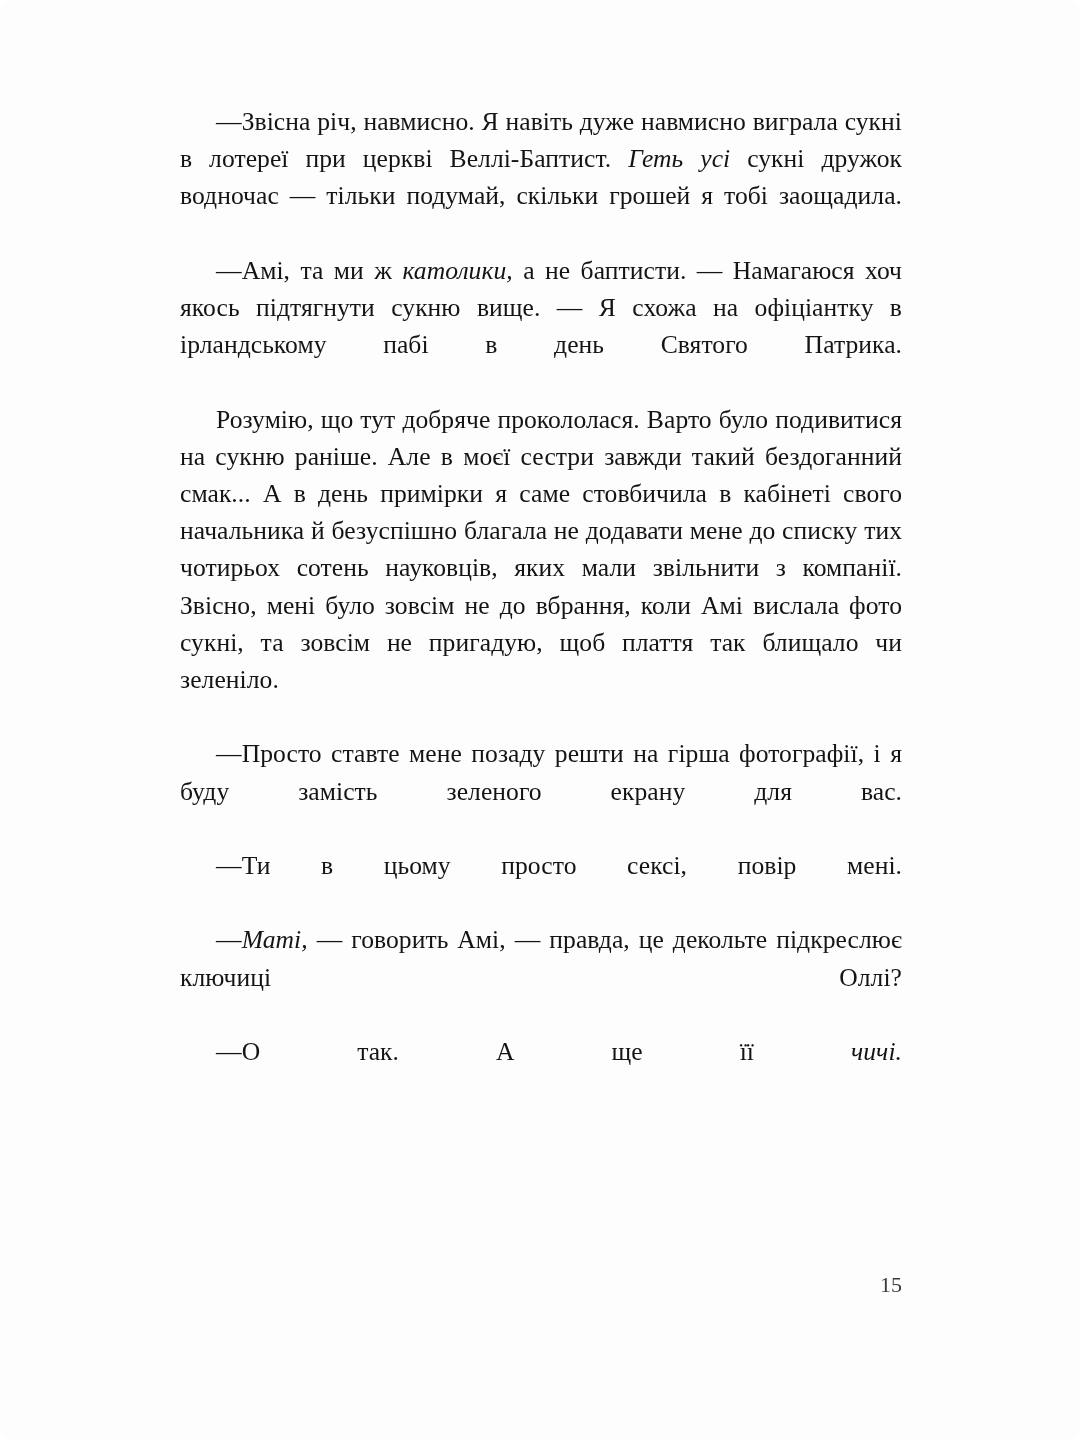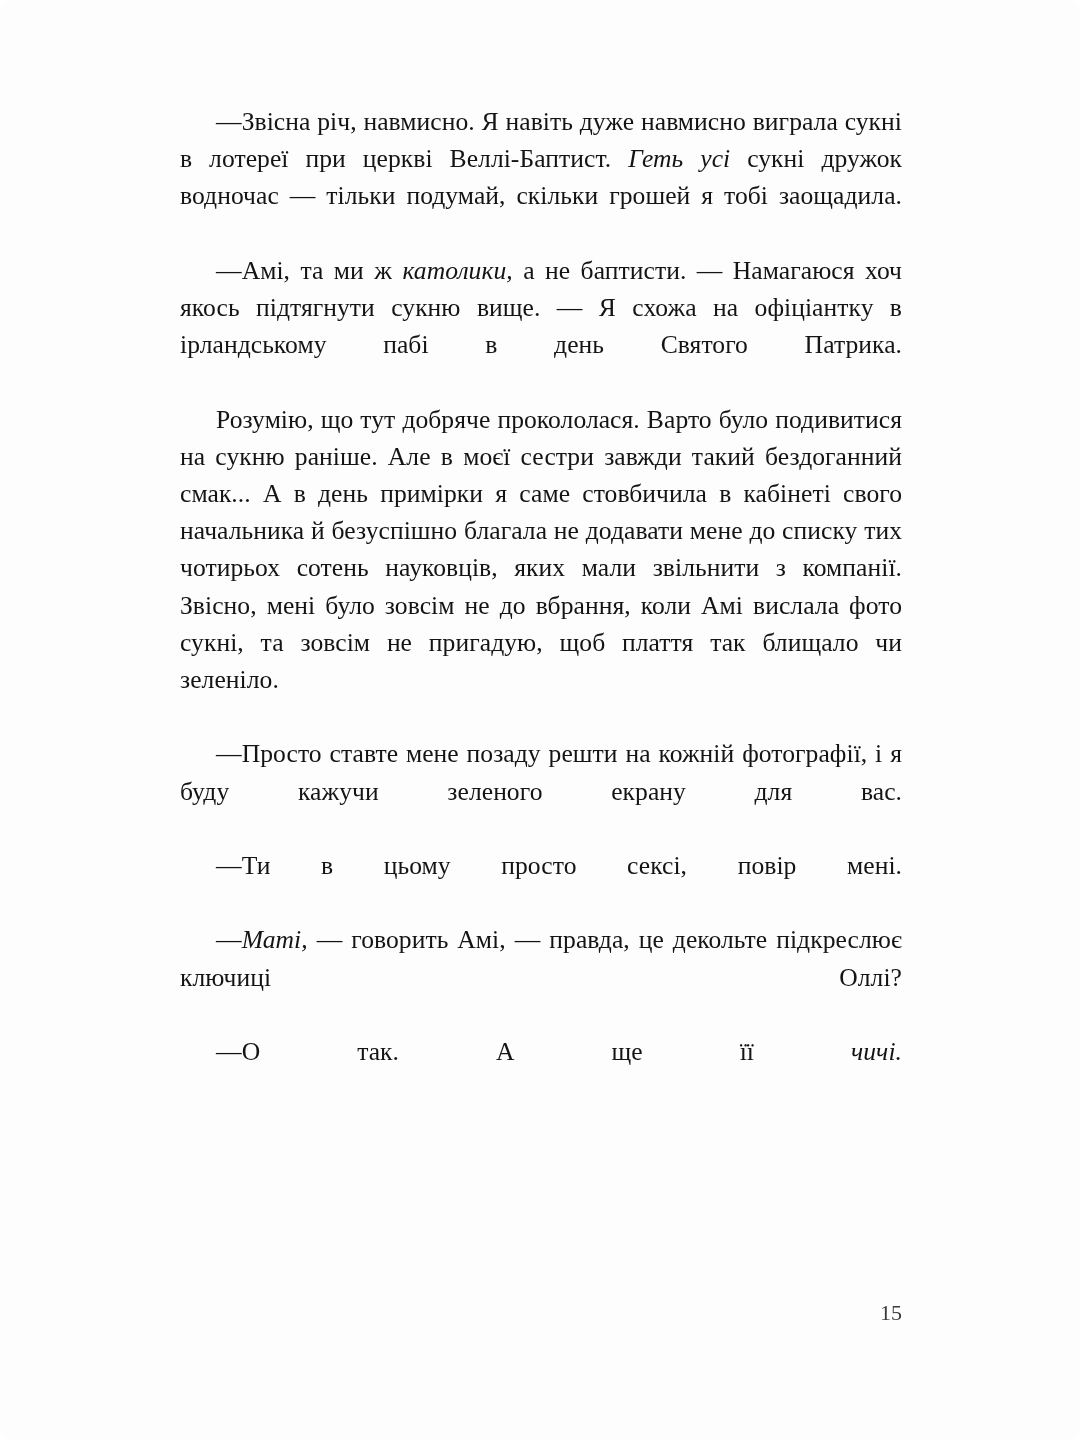--- a/index.html
+++ b/index.html
@@ -54,39 +54,39 @@
     width: 100%;
   }
 
   em.it {
     font-style: italic;
   }
 
   .folio {
     position: absolute;
     left: 0;
-    top: 1300px;
+    top: 1272px;
     width: 902px;
     text-align: right;
     font-size: 22px;
     line-height: 26px;
     color: #3a3a3a;
     font-family: "Liberation Serif", "DejaVu Serif", serif;
   }
 </style>
 </head>
 <body>
 
 <div class="page">
 
   <div class="text-block">
     <p class="para">—Звісна річ, навмисно. Я навіть дуже навмисно виграла сукні в лотереї при церкві Веллі-Баптист. <em class="it">Геть усі</em> сукні дружок водночас — тільки подумай, скільки грошей я тобі заощадила.</p>
     <p class="para">—Амі, та ми ж <em class="it">католики,</em> а не баптисти. — Намагаюся хоч якось підтягнути сукню вище. — Я схожа на офіціантку в ірландському пабі в день Святого Патрика.</p>
     <p class="para">Розумію, що тут добряче прокололася. Варто було подивитися на сукню раніше. Але в моєї сестри завжди такий бездоганний смак... А в день примірки я саме стовбичила в кабінеті свого начальника й безуспішно благала не додавати мене до списку тих чотирьох сотень науковців, яких мали звільнити з компанії. Звісно, мені було зовсім не до вбрання, коли Амі вислала фото сукні, та зовсім не пригадую, щоб плаття так блищало чи зеленіло.</p>
-    <p class="para">—Просто ставте мене позаду решти на кожній фотографії, і я буду кажучи зеленого екрану для вас.</p>
+    <p class="para">—Просто ставте мене позаду решти на гірша фотографії, і я буду замість зеленого екрану для вас.</p>
     <p class="para">—Ти в цьому просто сексі, повір мені.</p>
     <p class="para">—<em class="it">Маті,</em> — говорить Амі, — правда, це декольте підкреслює ключиці Оллі?</p>
     <p class="para">—О так. А ще її <em class="it">чичі.</em></p>
 
   </div>
 
   <div class="folio">15</div>
 
 </div>
 

